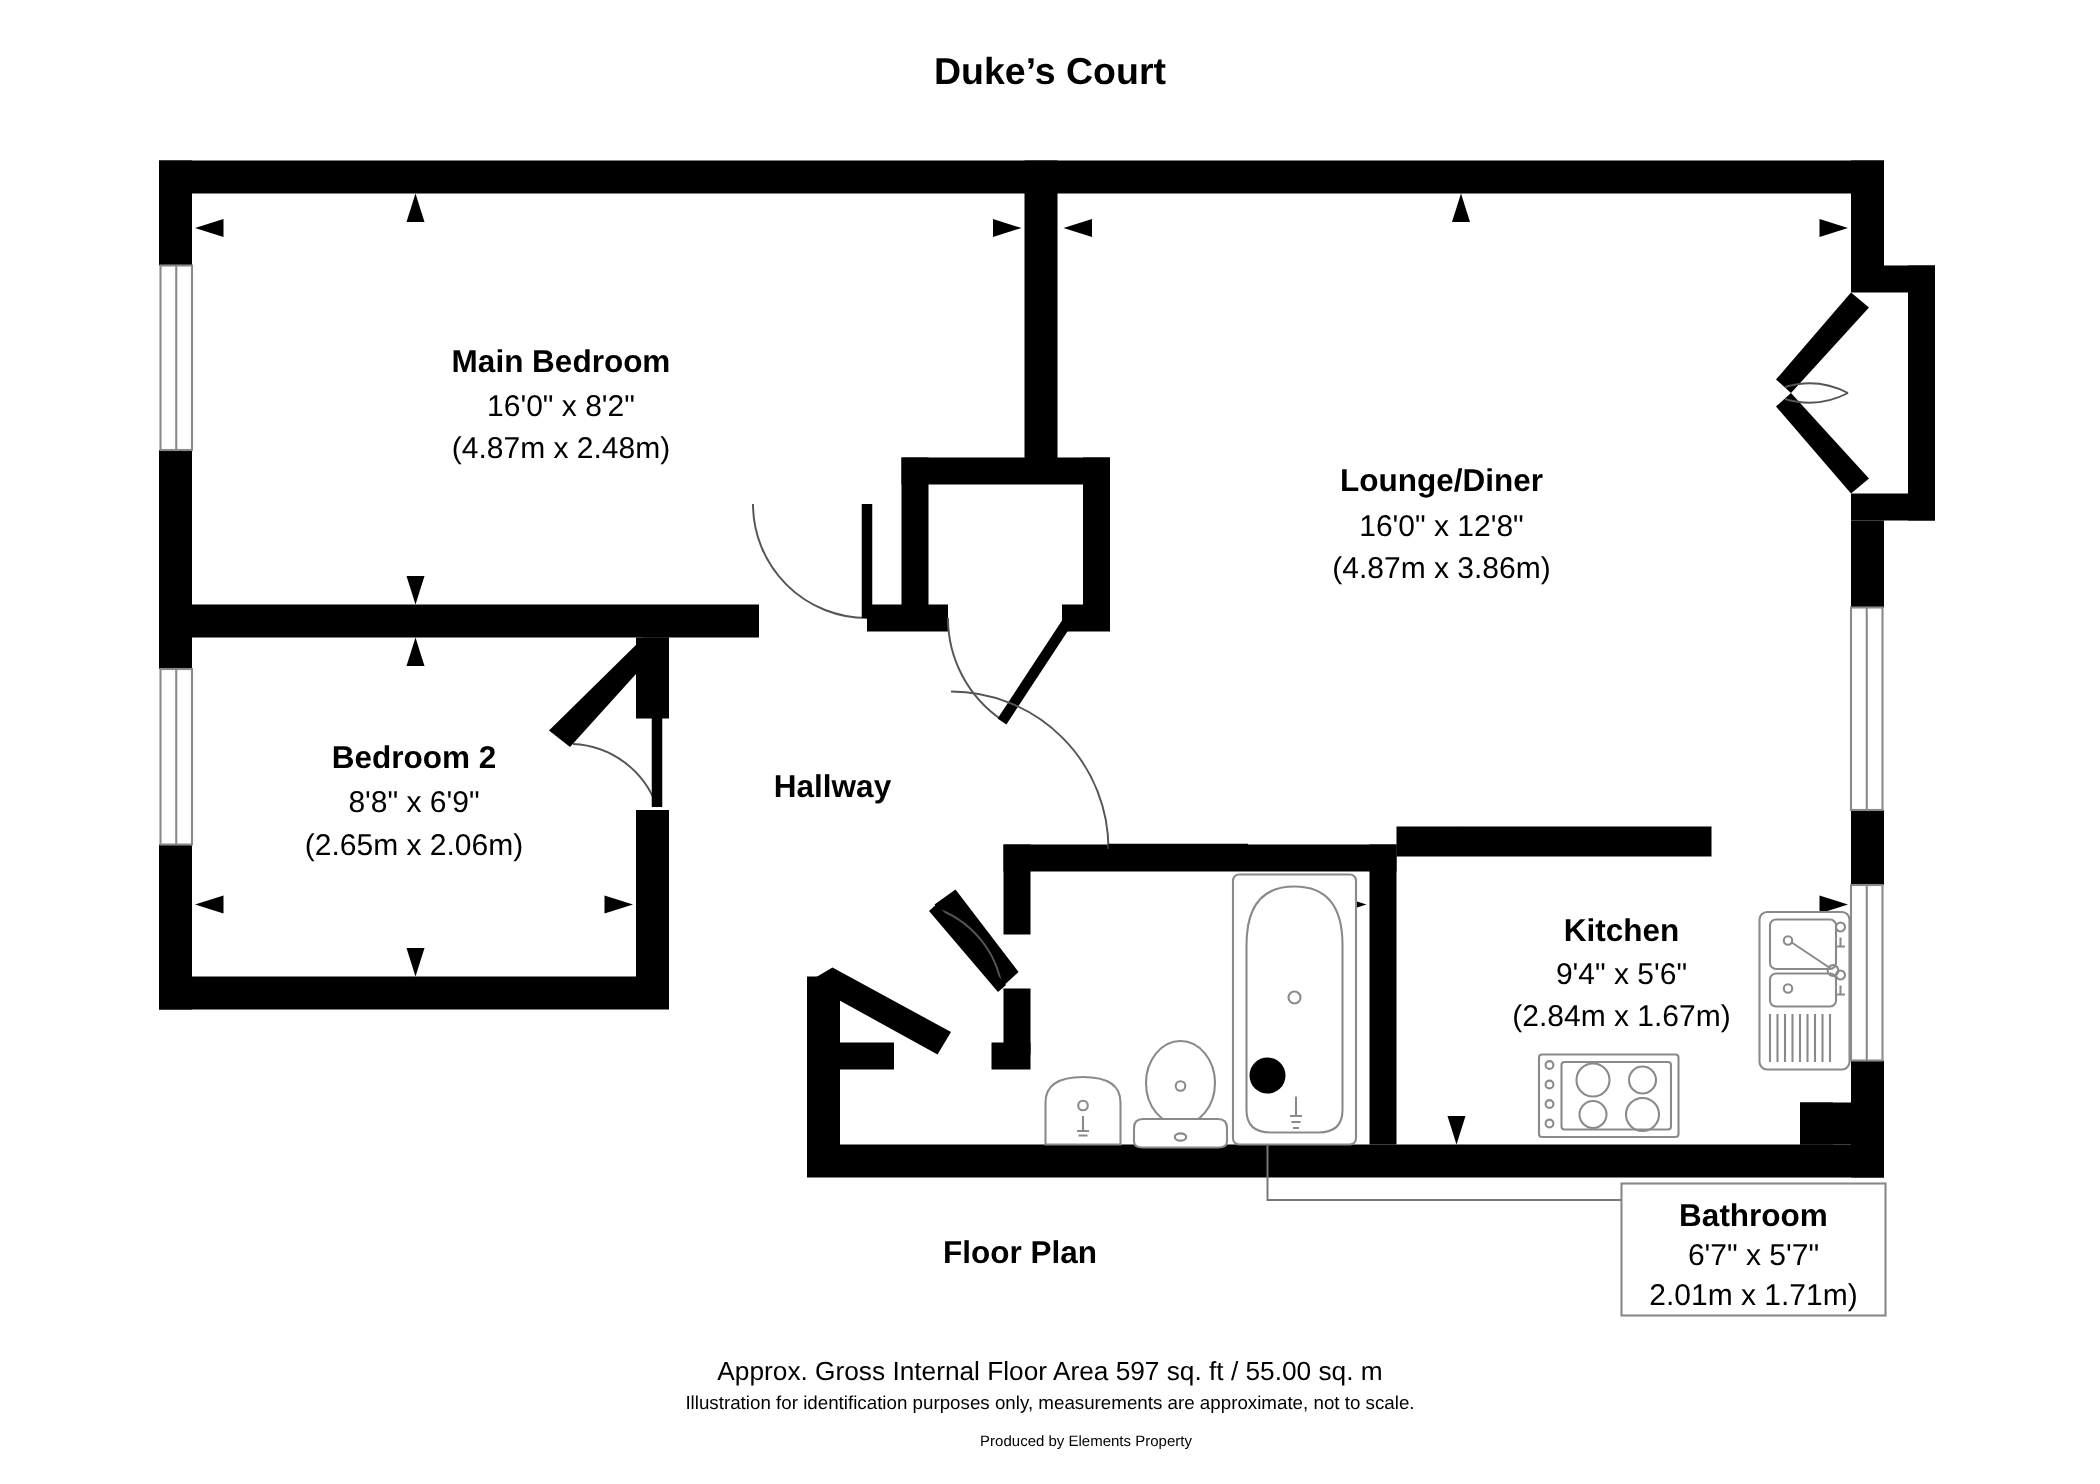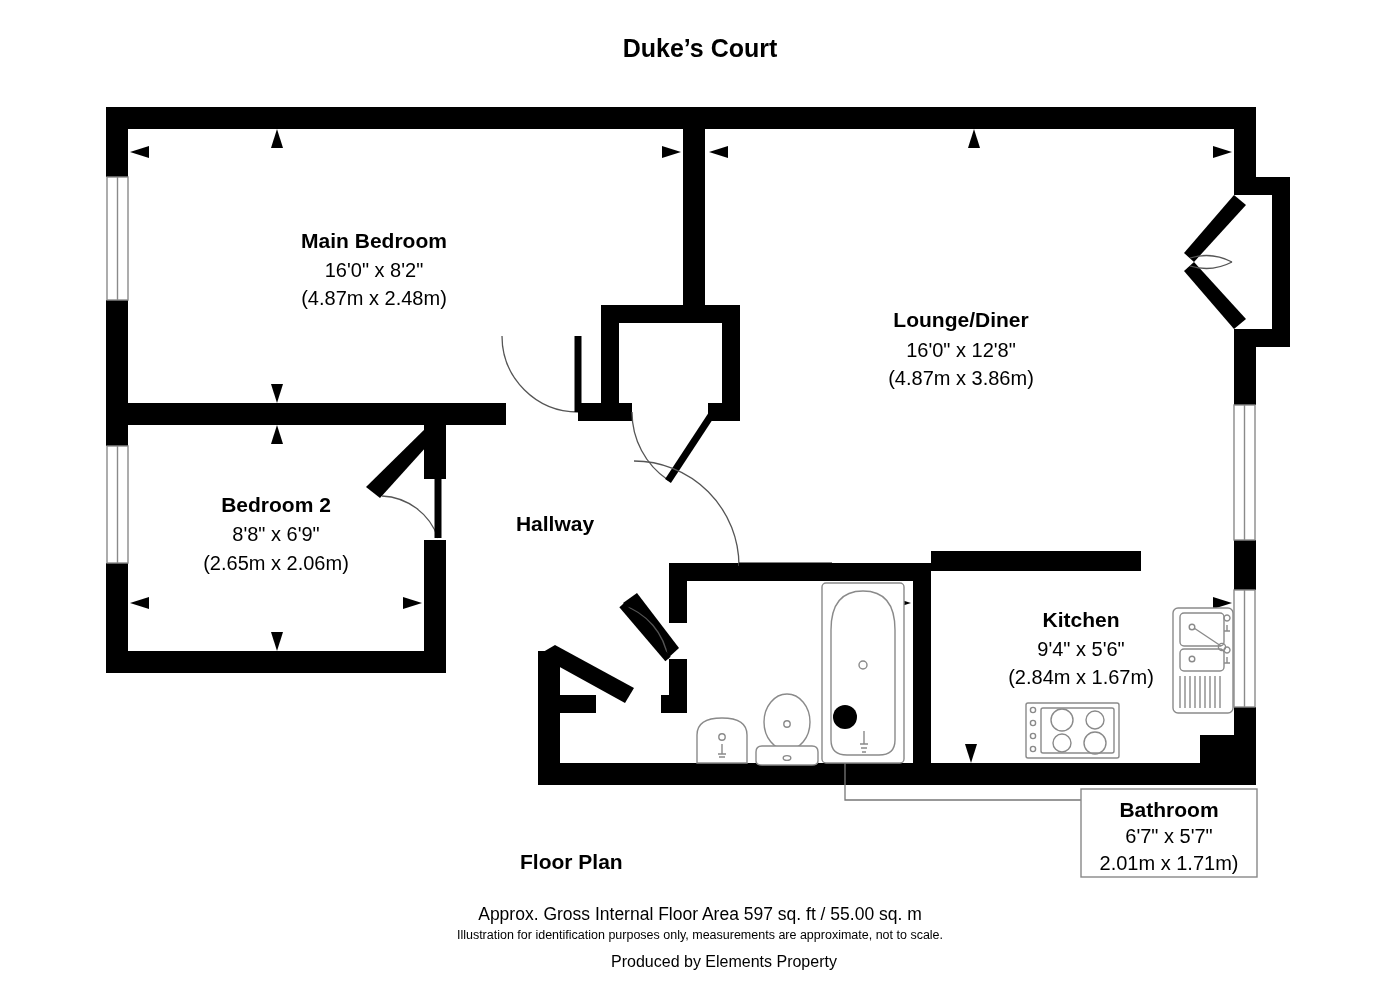--- a/index.html
+++ b/index.html
@@ -28,45 +28,44 @@
     width: 1400px;
     text-align: center;
     font-size: 25px;
     font-weight: bold;
     letter-spacing: 0px;
   }
   .floorplan-caption {
     position: absolute;
     left: 520px; top: 824px;
     width: 320px;
-    text-align: left;
+    text-align: center;
     font-size: 21px;
     font-weight: bold;
-    margin-top: 26px;
   }
   .footer {
     position: absolute;
     left: 0; top: 903px;
     width: 1400px;
     text-align: center;
   }
   .footer .area-line {
     font-size: 17.5px;
     font-weight: normal;
     margin: 0;
     line-height: 22px;
   }
   .footer .disclaimer-line {
     font-size: 12.5px;
     font-weight: normal;
     margin: 0;
     line-height: 20px;
   }
   .footer .producer-line {
-    font-size: 16px;
+    font-size: 10px;
     font-weight: normal;
     margin: 0;
     line-height: 22px;
     padding-top: 6px;
     padding-left: 48px;
   }
   svg { display: block; }
   .room-label-name {
     font-family: "Liberation Sans", sans-serif;
     font-weight: bold;

